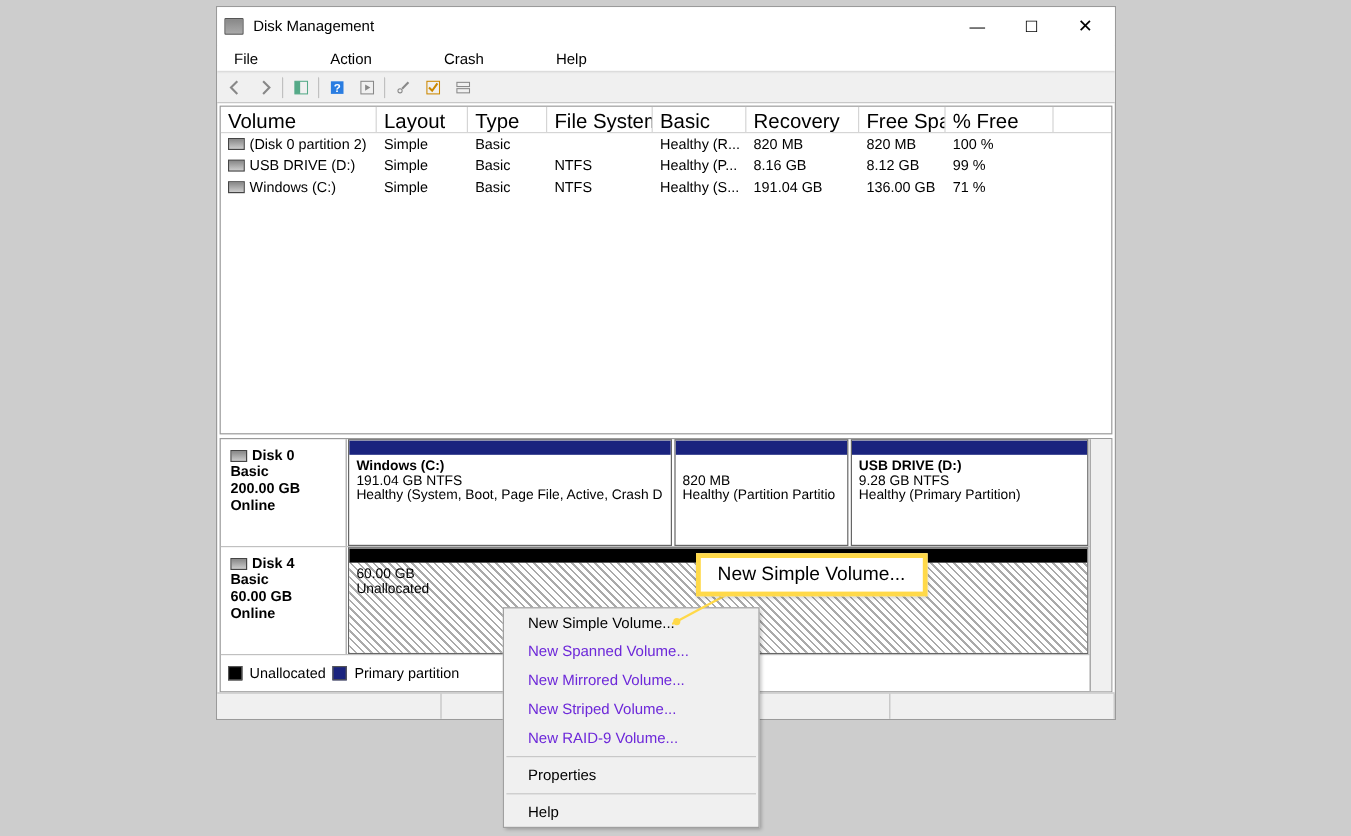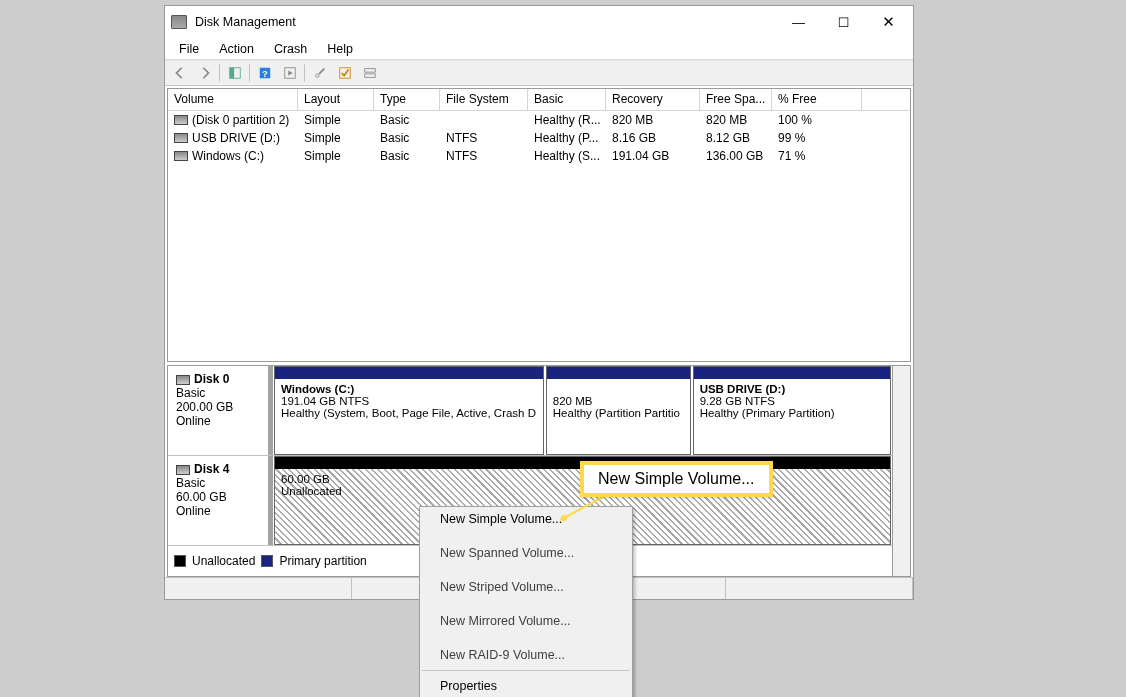--- a/index.html
+++ b/index.html
@@ -1,55 +1,55 @@
 <!DOCTYPE html>
 <html><head>
 <meta charset="utf-8">
 <style>
   * { box-sizing: border-box; margin: 0; padding: 0; font-family: 'Segoe UI', Tahoma, sans-serif; }
   body { background: #cdcdcd; width: 1126px; height: 697px; position: relative; overflow: hidden; }
-  .window { position: absolute; left: 164px; top: 5px; width: 750px; height: 595px; background: #fff; border: 1px solid #9a9a9a; }
+  .window { position: absolute; left: 180px; top: 5px; width: 750px; height: 595px; background: #fff; border: 1px solid #9a9a9a; }
   .titlebar { height: 32px; display: flex; align-items: center; padding: 0 2px 0 6px; background: #fff; }
   .titlebar .appicon { width: 16px; height: 14px; background: linear-gradient(#888,#aaa); border: 1px solid #555; margin-right: 8px; border-radius: 1px; }
   .titlebar .title { font-size: 12.5px; color: #000; flex: 1; }
   .winbtns { display: flex; }
   .winbtn { width: 45px; height: 28px; display: flex; align-items: center; justify-content: center; font-size: 13px; color: #000; }
   .winbtn.close { font-size: 15px; }
-  .menubar { height: 22px; display: flex; align-items: center; padding: 0 4px; background: #fff; border-bottom: 1px solid #dcdcdc; }
+  .menubar { height: 22px; display: flex; align-items: center; padding: 0 4px; background: #fff; border-bottom: 1px solid #dcdcdc; gap: 40px; }
   .menuitem { font-size: 12.5px; padding: 2px 10px; color: #000; }
   .toolbar { height: 26px; background: #f0f0f0; border-top: 1px solid #e7e7e7; border-bottom: 1px solid #c7c7c7; display: flex; align-items: center; padding: 0 4px; gap: 3px; }
   .tbtn { width: 22px; height: 20px; display: flex; align-items: center; justify-content: center; border: 1px solid transparent; color: #888; }
   .tbtn.sep { width: 2px; border-left: 1px solid #c0c0c0; height: 18px; }
   .tbtn svg { width: 14px; height: 14px; }
   .content { position: absolute; top: 82px; left: 2px; right: 2px; bottom: 2px; }
   .volumetable { border: 1px solid #9a9a9a; height: 274px; background: #fff; overflow: hidden; }
   .thead { display: flex; background: #fff; height: 22px; border-bottom: 1px solid #d5d5d5; }
-  .th { font-size: 12px; padding: 3px 6px; border-right: 1px solid #d5d5d5; color: #000; white-space: nowrap; overflow: hidden; }
+  .th { font-size: 17px; padding: 3px 6px; border-right: 1px solid #d5d5d5; color: #000; white-space: nowrap; overflow: hidden; }
   .trow { display: flex; height: 18px; }
   .td { font-size: 12px; padding: 0 6px; color: #000; white-space: nowrap; overflow: hidden; display: flex; align-items: center; }
   .volicon { width: 14px; height: 10px; background: linear-gradient(#888,#ccc); border: 1px solid #444; margin-right: 4px; flex-shrink: 0; }
   .diskpane { border: 1px solid #9a9a9a; background: #fff; margin-top: 3px; }
   .diskrow { display: flex; border-bottom: 1px solid #c0c0c0; height: 90px; }
-  .diskhead { width: 105px; border-right: 5px solid #a3a3a3; padding: 6px 8px; font-size: 12px; }
+  .diskhead { width: 105px; border-right: 1px solid #a3a3a3; padding: 6px 8px; font-size: 12px; font-weight: bold; }
   .diskhead .dicon { width: 14px; height: 10px; background: linear-gradient(#888,#ccc); border: 1px solid #444; display: inline-block; margin-right: 4px; vertical-align: middle; }
   .diskhead b { font-size: 12px; }
   .diskparts { flex: 1; display: flex; padding: 0; gap: 0; }
   .part { border: 1px solid #666; margin: 0 1px; position: relative; overflow: hidden; }
   .part .stripe { height: 12px; }
   .stripe.blue { background: #1a237e; }
   .stripe.black { background: #000; }
   .part .pbody { padding: 4px 6px; font-size: 11.5px; }
   .part .pbody b { font-size: 11.5px; }
   .hatch { background: repeating-linear-gradient(45deg, #fff, #fff 3px, #aaa 3px, #aaa 4.5px); }
   .legend { display: flex; align-items: center; height: 30px; padding: 0 6px; gap: 6px; font-size: 12px; }
   .legbox { width: 12px; height: 12px; border: 1px solid #555; }
   .scroll { width: 18px; background: #f0f0f0; border-left: 1px solid #9a9a9a; }
   .ctxmenu { position: absolute; left: 419px; top: 506px; width: 214px; background: #f0f0f0; border: 1px solid #a0a0a0; box-shadow: 2px 2px 3px rgba(0,0,0,0.25); z-index: 10; }
   .ctxitem { font-size: 12.5px; padding: 5px 10px 5px 20px; color: #000; }
-  .ctxitem.disabled { color: #404040; margin-top: 10px; }
+  .ctxitem.disabled { color: #6d28d9; }
   .ctxsep { height: 1px; background: #c8c8c8; margin: 3px 2px; }
   .callout { position: absolute; left: 580px; top: 461px; background: #fff; border: 4px solid #ffd949; padding: 5px 14px; font-size: 16px; font-weight: 400; z-index: 20; box-shadow: 0 1px 3px rgba(0,0,0,.2); }
   .callout-line { position: absolute; left: 560px; top: 490px; width: 60px; height: 34px; z-index: 15; }
   .statusbar { position: absolute; bottom: 0; left: 0; right: 0; height: 22px; border-top: 1px solid #c0c0c0; background: #f0f0f0; display: flex; }
   .statusbar div { border-right: 1px solid #c0c0c0; flex: 1; }
 </style>
 </head>
 <body>
 
 <div class="window">
@@ -226,22 +226,22 @@
       <div></div>
       <div></div>
       <div></div>
       <div></div>
     </div>
 </div>
 
 <div class="ctxmenu">
   <div class="ctxitem">New Simple Volume...</div>
   <div class="ctxitem disabled">New Spanned Volume...</div>
+  <div class="ctxitem disabled">New Mirrored Volume...</div>
   <div class="ctxitem disabled">New Striped Volume...</div>
-  <div class="ctxitem disabled">New Mirrored Volume...</div>
   <div class="ctxitem disabled">New RAID-9 Volume...</div>
   <div class="ctxsep"></div>
   <div class="ctxitem">Properties</div>
   <div class="ctxsep"></div>
   <div class="ctxitem">Help</div>
 </div>
 
 <svg class="callout-line">
     <line x1="0" y1="30" x2="56" y2="0" stroke="#ffd949" stroke-width="2"></line>
     <circle cx="4" cy="28" r="3" fill="#ffd949"></circle>

